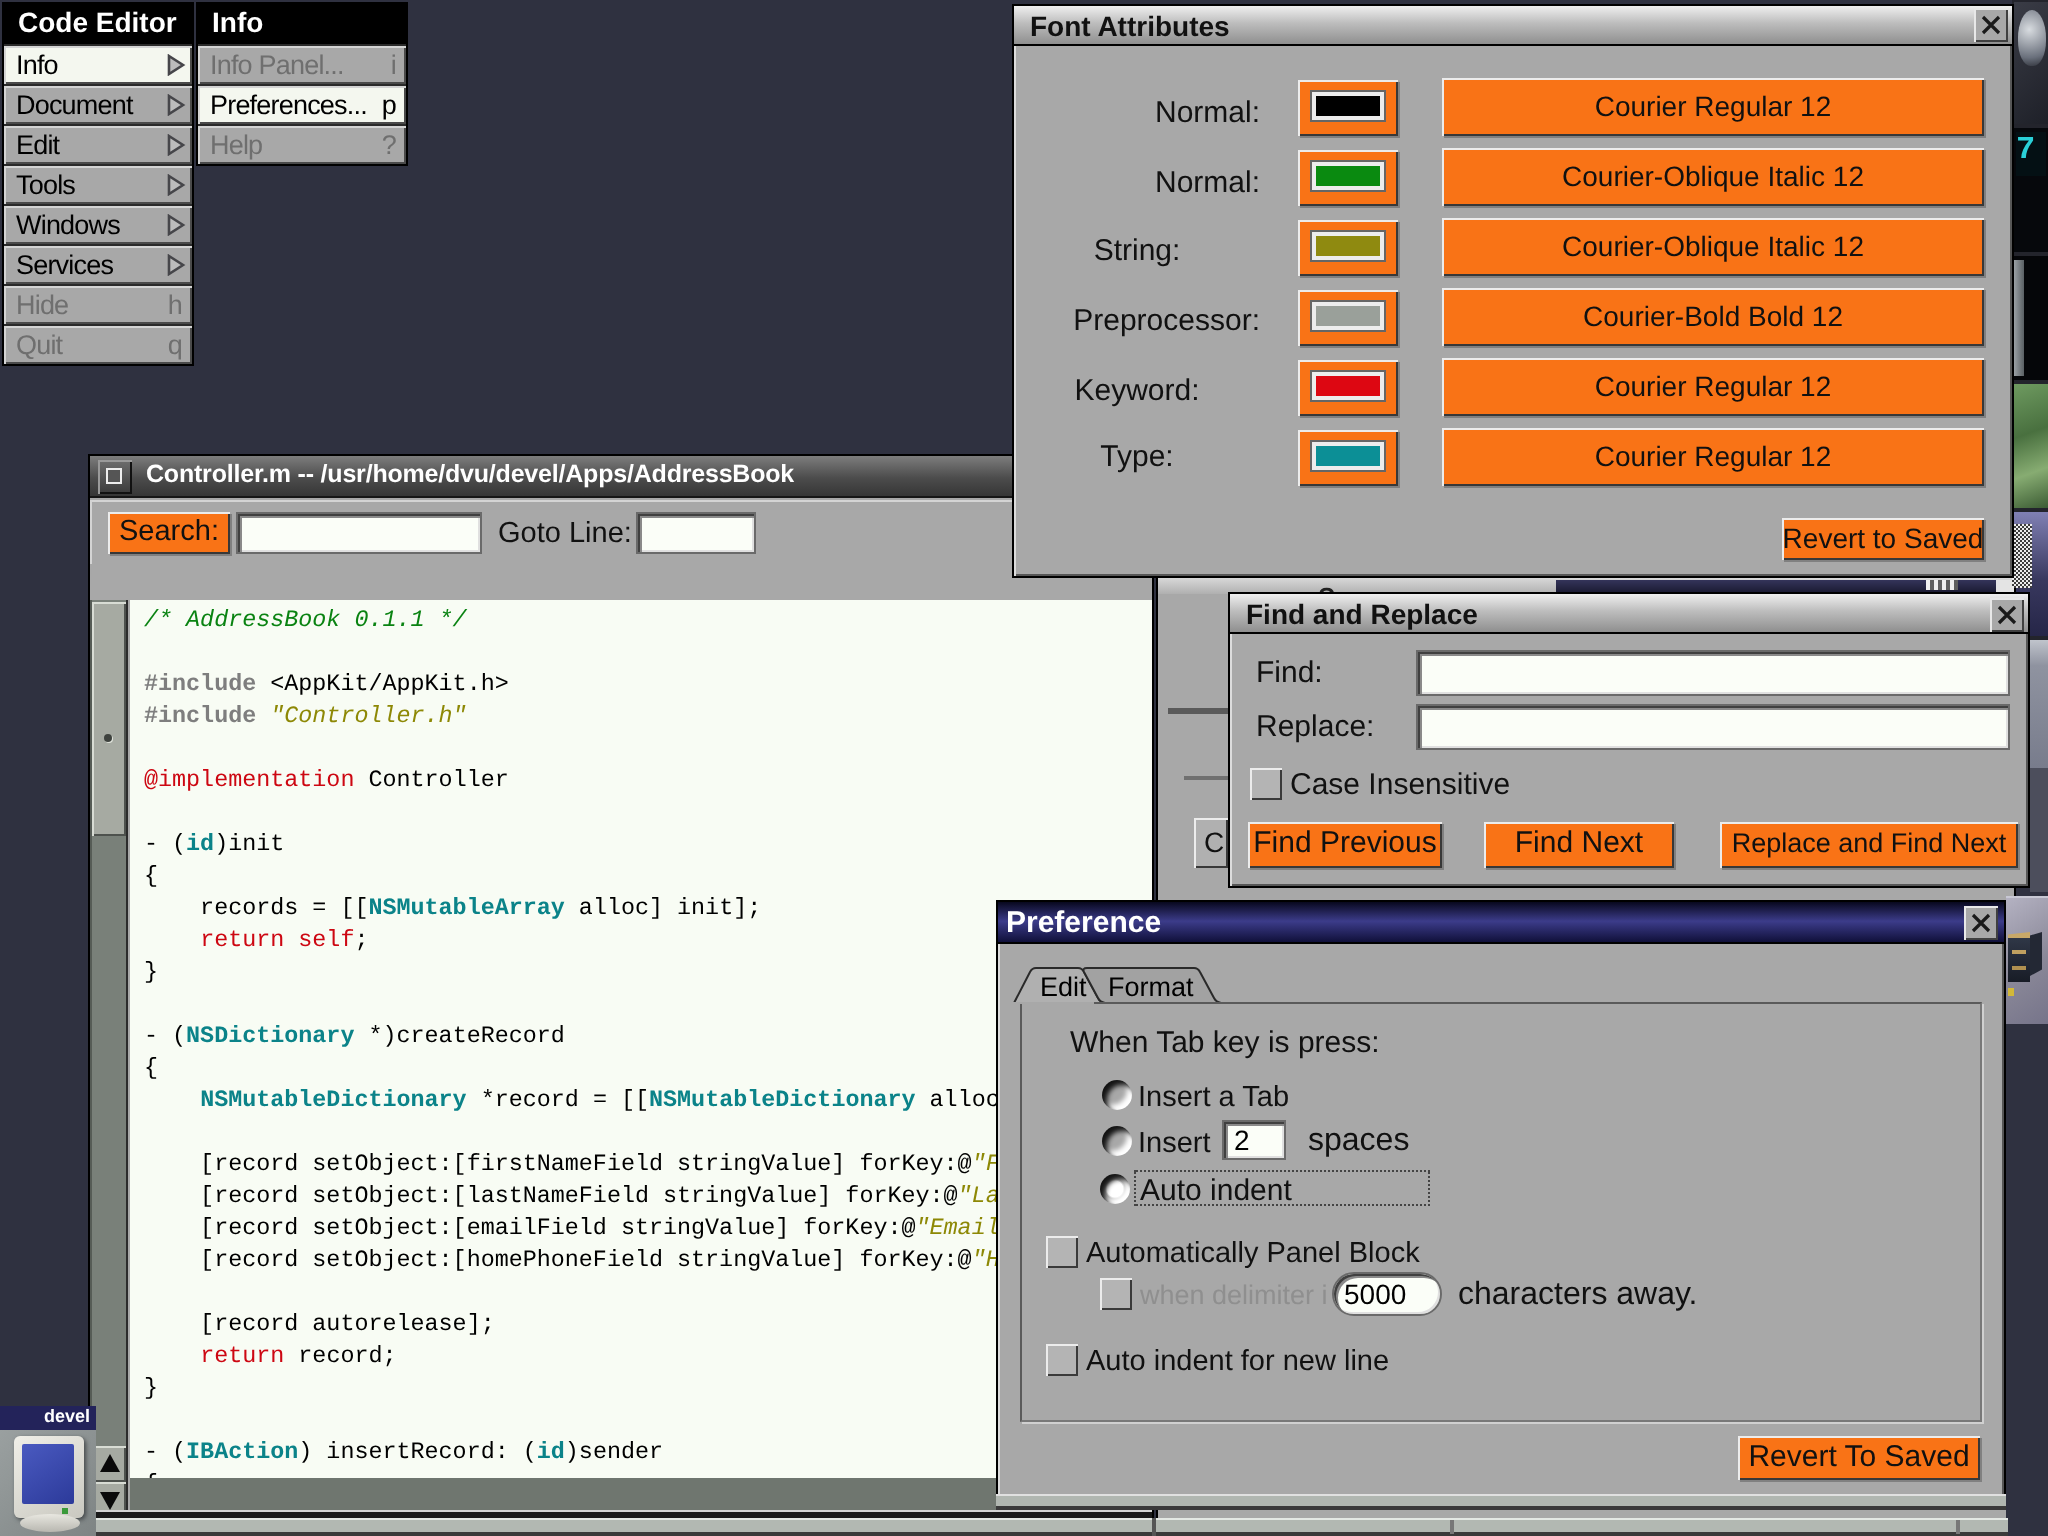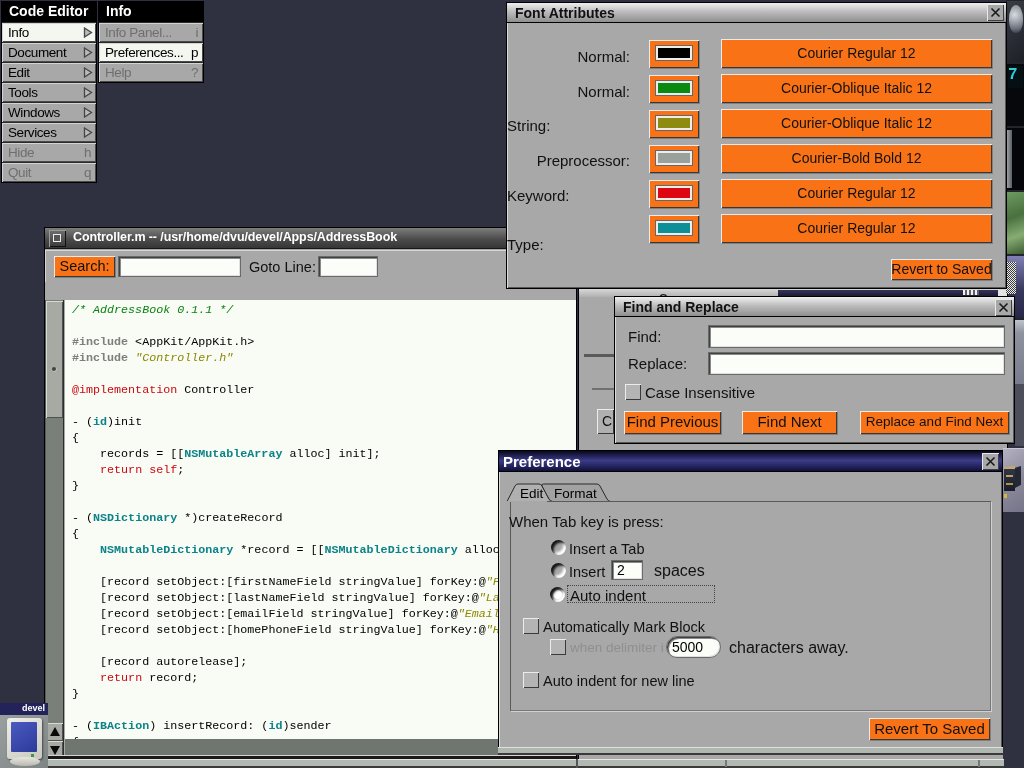--- a/index.html
+++ b/index.html
@@ -147,24 +147,24 @@
 
 <div class="win" style="left:506px;top:2px;width:501px;height:287px;">
   <div class="tbar-l">Font Attributes</div>
   <div class="xbtn" style="right:2px;top:1px;">
     <svg width="17" height="17">
         <path d="M4.5 4.5 L12.5 12.5 M12.5 4.5 L4.5 12.5" stroke="#1a1a1a" stroke-width="1.6" fill="none"></path>
       </svg>
   </div>
   <div class="lbl" style="left:0;width:123px;top:45px;text-align:right;">Normal:</div>
   <div class="lbl" style="left:0;width:123px;top:80px;text-align:right;">Normal:</div>
-  <div class="lbl" style="left:0;width:123px;top:114px;text-align:left;">String:</div>
+  <div class="lbl" style="left:0;width:123px;top:114px;text-align:center;">String:</div>
   <div class="lbl" style="left:0;width:123px;top:149px;text-align:right;">Preprocessor:</div>
-  <div class="lbl" style="left:0;width:123px;top:184px;text-align:left;">Keyword:</div>
-  <div class="lbl" style="left:0;width:123px;top:233px;text-align:left;">Type:</div>
+  <div class="lbl" style="left:0;width:123px;top:184px;text-align:center;">Keyword:</div>
+  <div class="lbl" style="left:0;width:123px;top:217px;text-align:center;">Type:</div>
   <div class="btn" style="left:142px;top:37px;width:50px;height:28px;">
       <div style="margin:6px 7px;height:14px;border:2px solid #ededed;outline:1px solid #666;background:#000;"></div>
     </div>
   <div class="btn" style="left:142px;top:72px;width:50px;height:28px;">
       <div style="margin:6px 7px;height:14px;border:2px solid #ededed;outline:1px solid #666;background:#0a8a10;"></div>
     </div>
   <div class="btn" style="left:142px;top:107px;width:50px;height:28px;">
       <div style="margin:6px 7px;height:14px;border:2px solid #ededed;outline:1px solid #666;background:#8f8a10;"></div>
     </div>
   <div class="btn" style="left:142px;top:142px;width:50px;height:28px;">
@@ -213,32 +213,32 @@
 
   <svg class="abs" style="left:6px;top:32px;" width="130" height="19" viewBox="0 0 130 19">
     <path d="M0 18.5 L2 18.5 L10 3 Q11 1 13 1 L34 1 Q36 1 37 3 L44 16 Q45 18 47.5 18.5 Z" fill="#b0b0b0" stroke="#2a2a2a" stroke-width="1"></path>
     <path d="M47.5 18.5 Q45 18 44 16 L37 3 Q36 1 38.5 1 L92 1 Q94 1 95 3 L102 16 Q103 18 105.5 18.5 Z" fill="#a2a2a2" stroke="#2a2a2a" stroke-width="1"></path>
     <text x="15" y="15" font-size="13.5" fill="#000" font-family="Liberation Sans">Edit</text>
     <text x="49" y="15" font-size="13.5" fill="#000" font-family="Liberation Sans">Format</text>
   </svg>
 
   <div class="abs" style="left:11px;top:50px;width:481px;height:210px;border:1px solid #787878;border-top-color:#5a5a5a;border-left-color:#5a5a5a;box-shadow:1px 1px 0 #d0d0d0;"></div>
   <div class="abs" style="left:6px;top:50px;width:42px;height:1px;background:#a8a8a8;"></div>
-  <div class="lbl" style="left:10px;top:62px;">When Tab key is press:</div>
+  <div class="lbl" style="left:36px;top:62px;">When Tab key is press:</div>
   <div class="rad" style="left:52px;top:89px;"></div>
   <div class="lbl" style="left:70px;top:90px;font-size:14.5px;">Insert a Tab</div>
   <div class="rad" style="left:52px;top:112px;"></div>
   <div class="lbl" style="left:70px;top:113px;font-size:14.5px;">Insert</div>
   <div class="fld" style="left:112px;top:109px;width:32px;height:20px;font-size:14px;color:#000;padding-left:5px;line-height:19px;">2</div>
   <div class="lbl" style="left:155px;top:111px;font-size:16px;">spaces</div>
   <div class="rad sel" style="left:51px;top:136px;"></div>
   <div class="abs" style="left:68px;top:134px;width:148px;height:18px;border:1px dotted #444;"></div>
   <div class="lbl" style="left:71px;top:136px;font-size:15px;">Auto indent</div>
   <div class="cb" style="left:24px;top:167px;"></div>
-  <div class="lbl" style="left:44px;top:168px;font-size:14.5px;">Automatically Mark Block</div>
+  <div class="lbl" style="left:44px;top:168px;font-size:14.5px;">Automatically Panel Block</div>
   <div class="cb" style="left:51px;top:188px;"></div>
   <div class="lbl" style="left:71px;top:189px;font-size:13.5px;color:#8f8f8f;">when delimiter i</div>
   <div class="fld" style="left:167px;top:185px;width:55px;height:22px;font-size:14px;color:#000;padding-left:5px;line-height:20px;border-radius:11px;">5000</div>
   <div class="lbl" style="left:230px;top:188px;font-size:16px;">characters away.</div>
   <div class="cb" style="left:24px;top:221px;"></div>
   <div class="lbl" style="left:44px;top:222px;font-size:14.5px;">Auto indent for new line</div>
   <div class="btn" style="left:370px;top:267px;width:121px;height:22px;line-height:21px;font-size:15px;">Revert To Saved</div>
   <div class="abs" style="left:-1px;top:296px;width:505px;height:8px;background:#b0b6b0;border-top:1px solid #e0e0e0;box-shadow:inset 0 -2px 0 #3a3a3a;"></div>
 </div>
 

